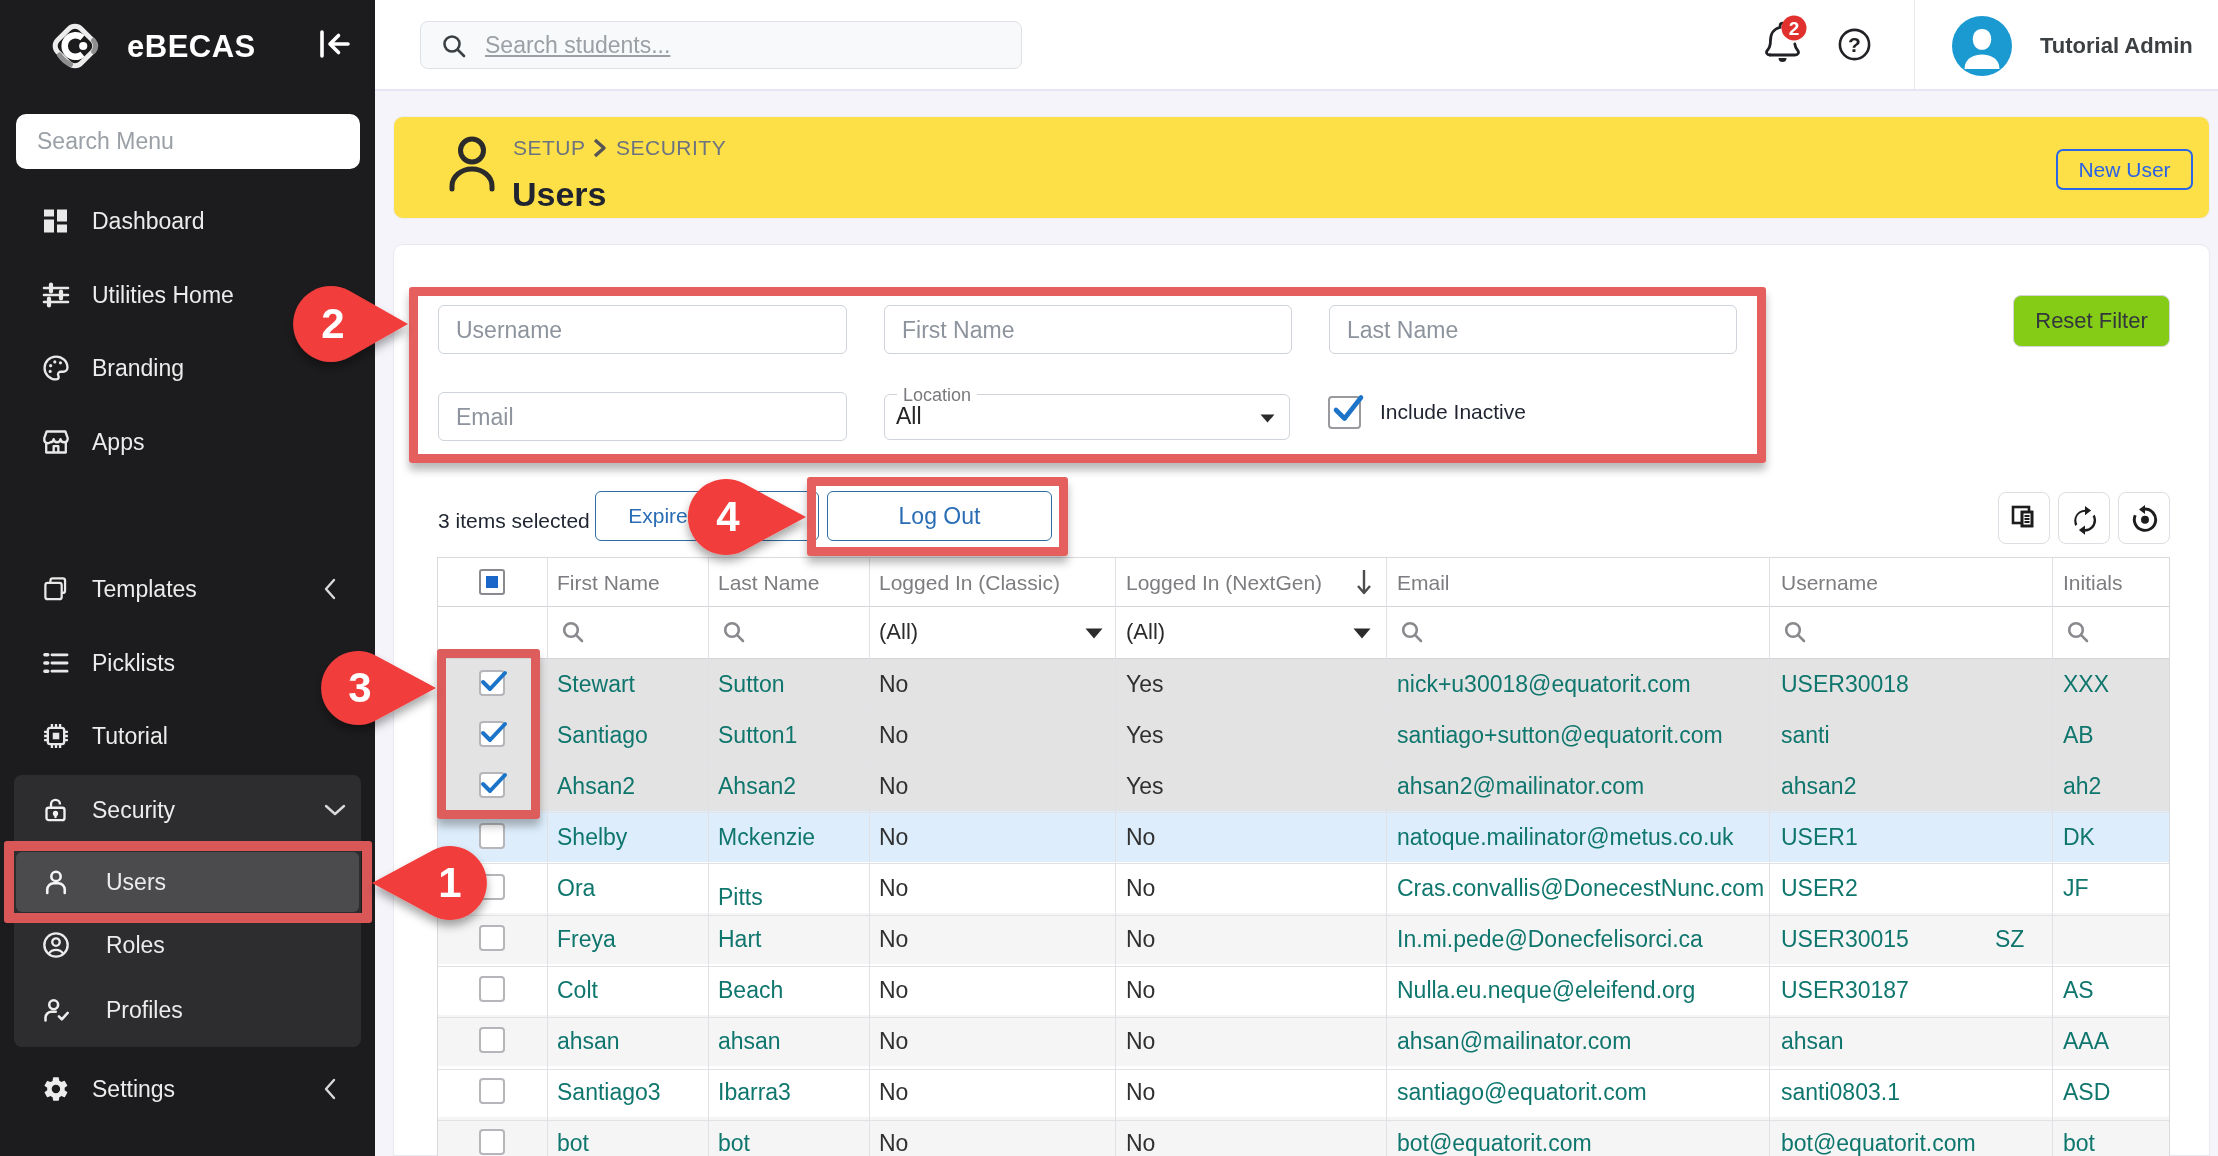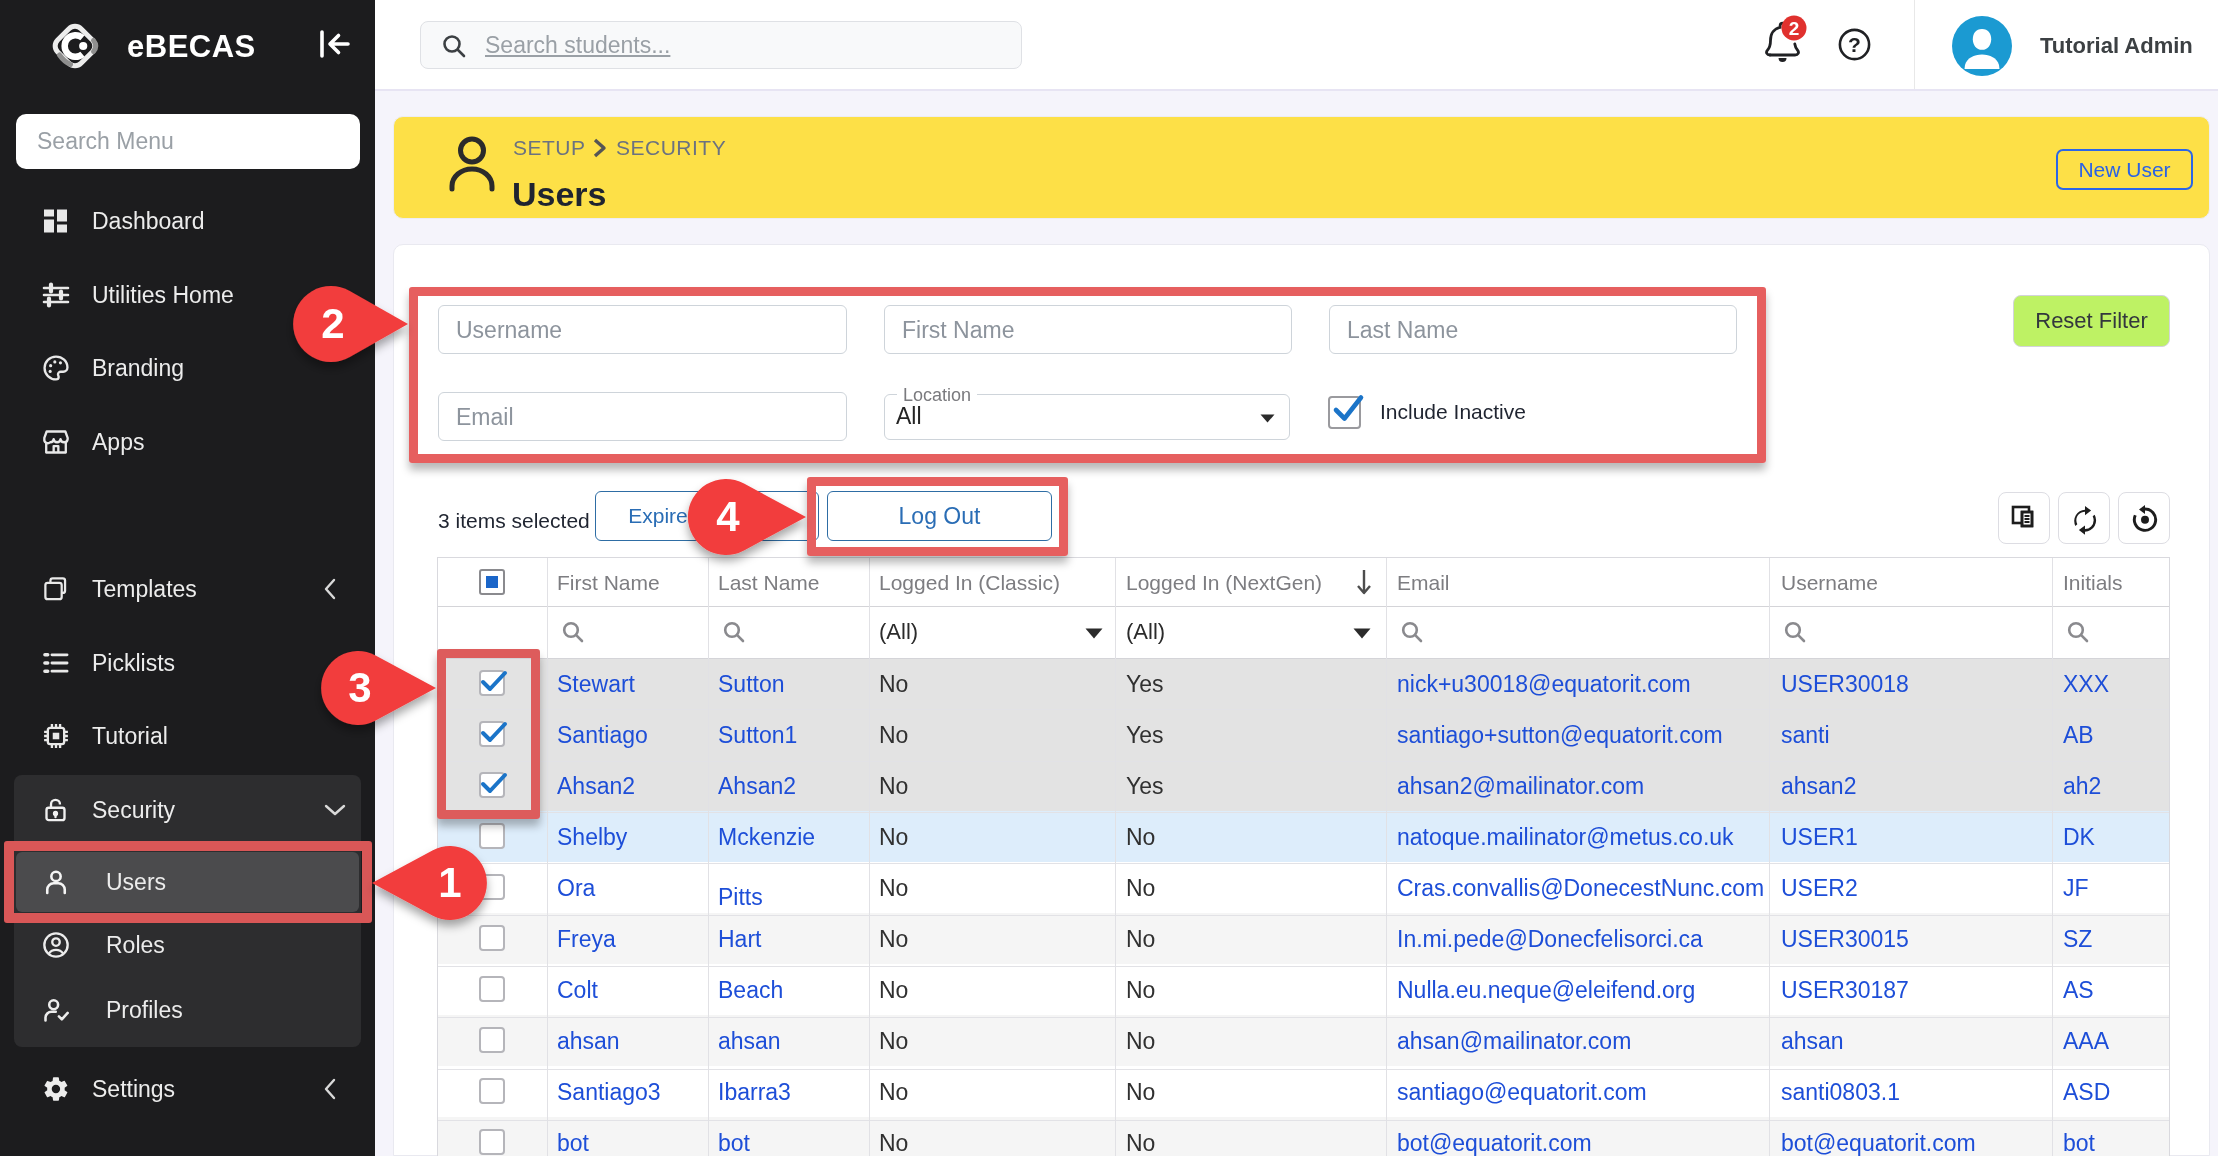--- a/index.html
+++ b/index.html
@@ -24,29 +24,29 @@
   #top-search span { position:absolute; left:64px; top:10px; color:#9aa0a6; font-size:23px;text-decoration:underline; }
   #tadmin { position:absolute; left:1665px; top:33px; color:#3c4043; font-size:22px; font-weight:700; }
   #topdivider { position:absolute; left:1539px; top:0; width:1px; height:89px; background:#e8e8e8; }
   
   #main { position:absolute; left:375px; top:93px; width:1843px; height:1063px; background:#f5f4fb; }
   #headcard { position:absolute; left:18px; top:23px; width:1817px; height:103px; background:#fde047; border:1px solid #ededf3; border-radius:10px; }
   #bigcard { position:absolute; left:18px; top:151px; width:1817px; height:912px; background:#ffffff; border:1px solid #e9e9f0; border-radius:10px 10px 0 0; }
   .inp { position:absolute; height:49px; border:1px solid #ced4da; border-radius:6px; background:#fff; }
   .inp span { position:absolute; left:17px; top:11px; color:#8d949d; font-size:23px; }
   .btn-blue { position:absolute; border:1px solid #2e6da4; border-radius:6px; background:#fff; color:#2a6db5; font-size:23px; text-align:center; }
-  .btn-grey { position:absolute; border:1px solid #d3d3da; border-radius:8px; background:#bef264; color:#33373d; font-size:22px; text-align:center; }
+  .btn-grey { position:absolute; border:1px solid #d3d3da; border-radius:8px; background:#84cc16; color:#33373d; font-size:22px; text-align:center; }
   .iconbtn { position:absolute; width:52px; height:52px; border:1px solid #dddde3; border-radius:8px; background:#fff; }
   
   #tbl { position:absolute; left:437px; top:557px; width:1733px; height:599px; border:1px solid #d9d9de; border-bottom:none; background:#fff; overflow:hidden; }
   .vline { position:absolute; top:0; width:1px; height:599px; background:#e1e1e5; }
   .hline { position:absolute; left:0; width:1733px; height:1px; background:#e3e3e7; }
   .hcell { position:absolute; color:#7d7d81; font-size:21px; }
   .dcell { position:absolute; font-size:23px; color:#303030; white-space:nowrap; }
-  .blue { color:#1d4ed8; }
+  .blue { color:#0f766e; }
   .rowbg { position:absolute; left:0; width:1733px; height:51px; }
   .cb { position:absolute; width:26px; height:26px; background:#fff; border:2px solid #b5b5ba; border-radius:4px; }
   
   .redbox { position:absolute; border:9px solid #e65f5f; border-radius:3px; box-shadow:0 7px 9px rgba(0,0,0,0.28); }
   #annsvg { position:absolute; left:0; top:0; width:2218px; height:1156px; pointer-events:none; }
 </style>
 </head>
 <body>
 <div id="sidebar">
   <svg class="abs" style="left:47px;top:17px" width="56" height="58" viewBox="0 0 56 58">
@@ -320,21 +320,21 @@
   <div class="dcell blue" style="left:1343px;top:317px">USER2</div>
   <div class="dcell blue" style="left:1625px;top:317px">JF</div>
   <div class="rowbg" style="top:355px;background:#f5f5f5"></div>
   <div class="cb" style="left:41px;top:367px"></div>
   <div class="dcell blue" style="left:119px;top:368px">Freya</div>
   <div class="dcell blue" style="left:280px;top:368px">Hart</div>
   <div class="dcell" style="left:441px;top:368px">No</div>
   <div class="dcell" style="left:688px;top:368px">No</div>
   <div class="dcell blue" style="left:959px;top:368px">In.mi.pede@Donecfelisorci.ca</div>
   <div class="dcell blue" style="left:1343px;top:368px">USER30015</div>
-  <div class="dcell blue" style="left:1625px;top:368px">SZ</div>
+  <div class="dcell blue" style="left:1557px;top:368px">SZ</div>
   <div class="rowbg" style="top:406px;background:#ffffff"></div>
   <div class="cb" style="left:41px;top:418px"></div>
   <div class="dcell blue" style="left:119px;top:419px">Colt</div>
   <div class="dcell blue" style="left:280px;top:419px">Beach</div>
   <div class="dcell" style="left:441px;top:419px">No</div>
   <div class="dcell" style="left:688px;top:419px">No</div>
   <div class="dcell blue" style="left:959px;top:419px">Nulla.eu.neque@eleifend.org</div>
   <div class="dcell blue" style="left:1343px;top:419px">USER30187</div>
   <div class="dcell blue" style="left:1625px;top:419px">AS</div>
   <div class="rowbg" style="top:457px;background:#f5f5f5"></div>

